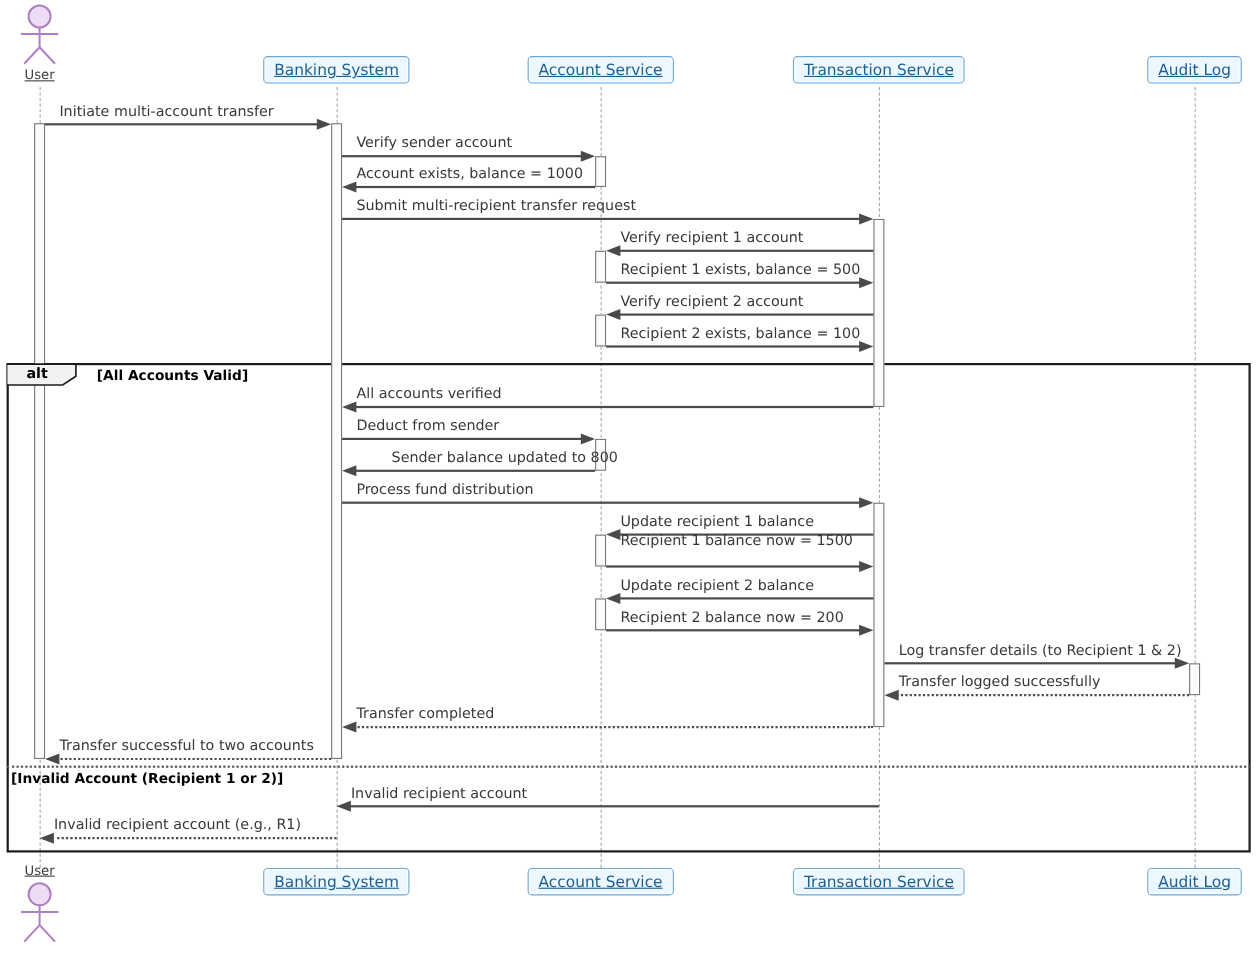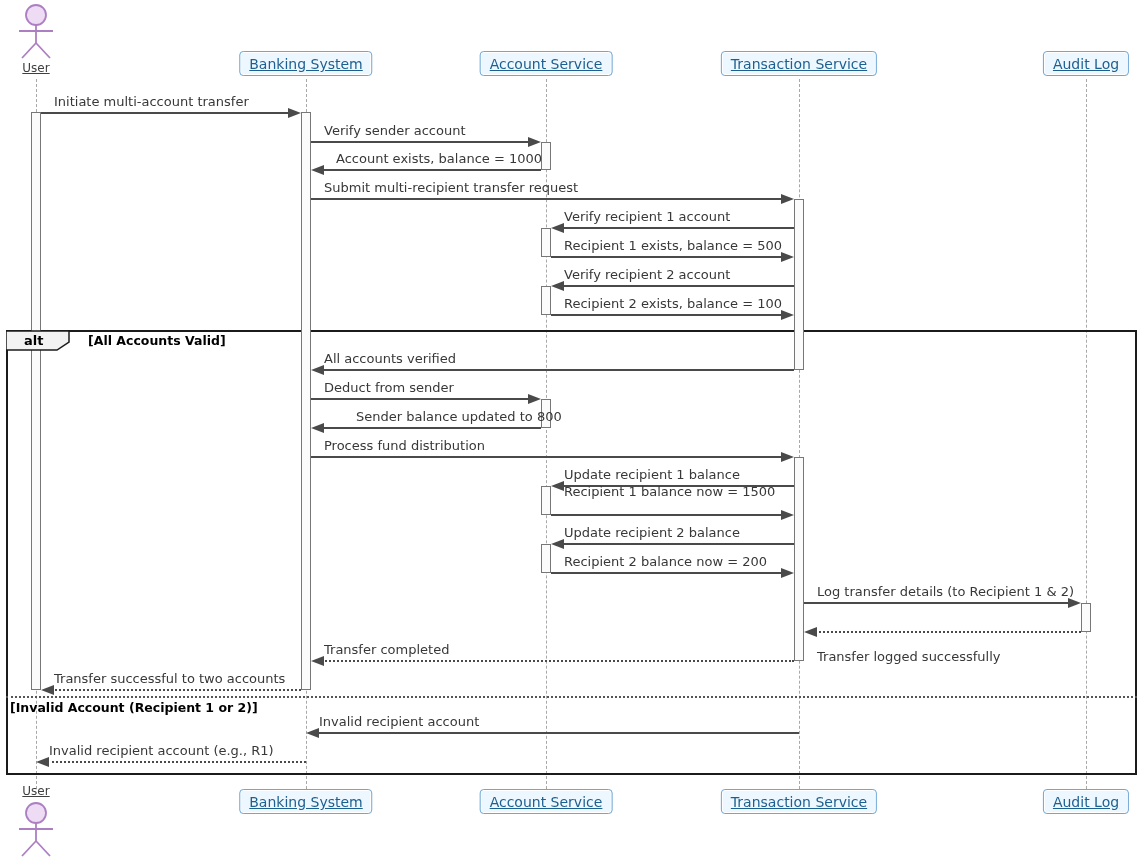--- a/index.html
+++ b/index.html
@@ -59,21 +59,21 @@
     <div class="activation" style="left: 794px; top: 457px; height: 204px; position: absolute;"></div>
     <div class="activation" style="left: 1081px; top: 603px; height: 29px; position: absolute;"></div>
     <div class="msg-line solid" style="left: 41px; top: 112px; width: 249px; position: absolute;"></div>
     <div class="msg-head right" style="left: 288px; top: 108px; position: absolute;"></div>
     <div class="msg-label" style="left: 54px; top: 94px; position: absolute;">Initiate multi-account transfer</div>
     <div class="msg-line solid" style="left: 311px; top: 141px; width: 219px; position: absolute;"></div>
     <div class="msg-head right" style="left: 528px; top: 137px; position: absolute;"></div>
     <div class="msg-label" style="left: 324px; top: 123px; position: absolute;">Verify sender account</div>
     <div class="msg-line solid" style="left: 322px; top: 169px; width: 219px; position: absolute;"></div>
     <div class="msg-head left" style="left: 311px; top: 165px; position: absolute;"></div>
-    <div class="msg-label" style="left: 336px; top: 151px; position: absolute; text-align: center;">Account exists, balance = 1000</div>
+    <div class="msg-label" style="left: 324px; top: 151px; position: absolute; text-align: center;">Account exists, balance = 1000</div>
     <div class="msg-line solid" style="left: 311px; top: 198px; width: 472px; position: absolute;"></div>
     <div class="msg-head right" style="left: 781px; top: 194px; position: absolute;"></div>
     <div class="msg-label" style="left: 324px; top: 180px; position: absolute;">Submit multi-recipient transfer request</div>
     <div class="msg-line solid" style="left: 562px; top: 227px; width: 232px; position: absolute;"></div>
     <div class="msg-head left" style="left: 551px; top: 223px; position: absolute;"></div>
     <div class="msg-label" style="left: 564px; top: 209px; position: absolute;">Verify recipient 1 account</div>
     <div class="msg-line solid" style="left: 551px; top: 256px; width: 232px; position: absolute;"></div>
     <div class="msg-head right" style="left: 781px; top: 252px; position: absolute;"></div>
     <div class="msg-label" style="left: 564px; top: 238px; position: absolute;">Recipient 1 exists, balance = 500</div>
     <div class="msg-line solid" style="left: 562px; top: 285px; width: 232px; position: absolute;"></div>
@@ -104,21 +104,21 @@
     <div class="msg-head left" style="left: 551px; top: 539px; position: absolute;"></div>
     <div class="msg-label" style="left: 564px; top: 525px; position: absolute;">Update recipient 2 balance</div>
     <div class="msg-line solid" style="left: 551px; top: 572px; width: 232px; position: absolute;"></div>
     <div class="msg-head right" style="left: 781px; top: 568px; position: absolute;"></div>
     <div class="msg-label" style="left: 564px; top: 554px; position: absolute;">Recipient 2 balance now = 200</div>
     <div class="msg-line solid" style="left: 804px; top: 602px; width: 266px; position: absolute;"></div>
     <div class="msg-head right" style="left: 1068px; top: 598px; position: absolute;"></div>
     <div class="msg-label" style="left: 817px; top: 584px; position: absolute;">Log transfer details (to Recipient 1 &amp; 2)</div>
     <div class="msg-line dotted" style="left: 815px; top: 631px; width: 266px; position: absolute;"></div>
     <div class="msg-head left" style="left: 804px; top: 627px; position: absolute;"></div>
-    <div class="msg-label" style="left: 817px; top: 613px; position: absolute; margin-top: 36px;">Transfer logged successfully</div>
+    <div class="msg-label" style="left: 817px; top: 613px; position: absolute;">Transfer logged successfully</div>
     <div class="msg-line dotted" style="left: 322px; top: 660px; width: 472px; position: absolute;"></div>
     <div class="msg-head left" style="left: 311px; top: 656px; position: absolute;"></div>
     <div class="msg-label" style="left: 324px; top: 642px; position: absolute;">Transfer completed</div>
     <div class="msg-line dotted" style="left: 52px; top: 689px; width: 249px; position: absolute;"></div>
     <div class="msg-head left" style="left: 41px; top: 685px; position: absolute;"></div>
     <div class="msg-label" style="left: 54px; top: 671px; position: absolute;">Transfer successful to two accounts</div>
     <div class="msg-line solid" style="left: 317px; top: 732px; width: 482px; position: absolute;"></div>
     <div class="msg-head left" style="left: 306px; top: 728px; position: absolute;"></div>
     <div class="msg-label" style="left: 319px; top: 714px; position: absolute;">Invalid recipient account</div>
     <div class="msg-line dotted" style="left: 47px; top: 761px; width: 259px; position: absolute;"></div>

